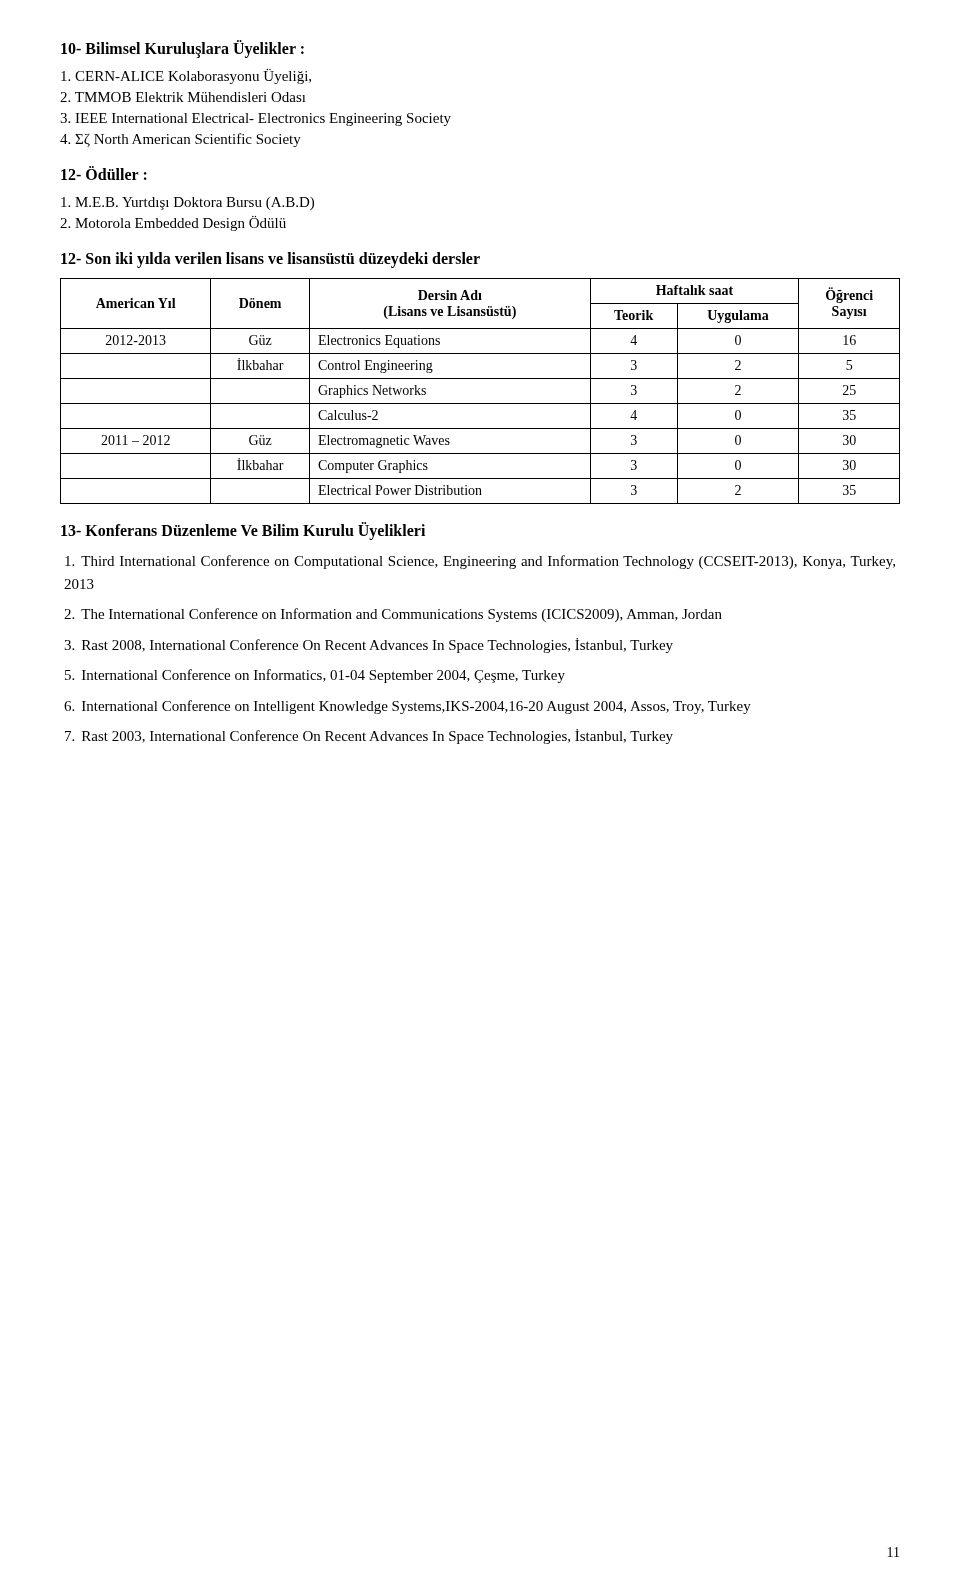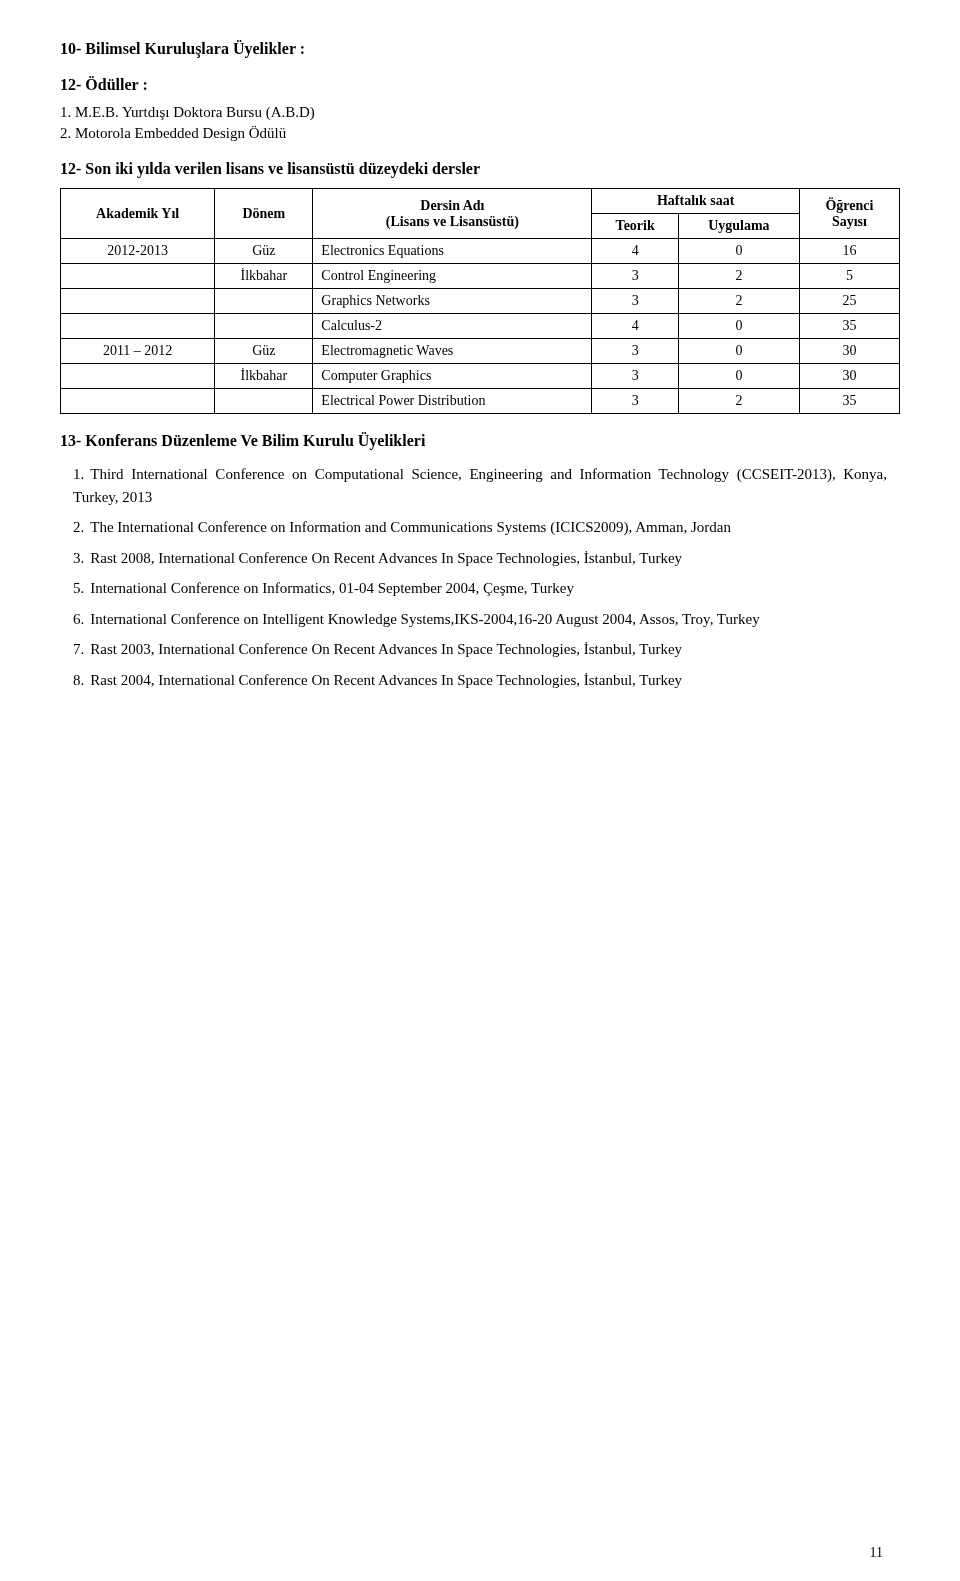--- a/index.html
+++ b/index.html
@@ -45,55 +45,61 @@
     table th {
       background: #fff;
       font-weight: bold;
     }
     table td.left-align {
       text-align: left;
     }
     .conf-list {
       list-style: none;
       padding: 0;
-      margin: 13px;
+      margin: 4px;
     }
     .conf-list li {
       margin-bottom: 8px;
       text-align: justify;
       line-height: 1.5;
     }
     .page-number {
       position: absolute;
       bottom: 20px;
-      right: 77px;
+      right: 60px;
       font-size: 14px;
     }
   </style>
 </head>
 <body>
 
 <div class="section">
   <h2 class="section-title">10- Bilimsel Kuruluşlara Üyelikler :</h2>
+  <ul class="item-list">
+    <li>1.  CERN-ALICE Kolaborasyonu Üyeliği,</li>
+    <li>2.  TMMOB  Elektrik Mühendisleri Odası</li>
+    <li>3.  IEEE International Electrical- Electronics Engineering Society</li>
+    <li>4.  Σζ North American Scientific Society</li>
+  </ul>
 </div>
 
 <div class="section">
   <h2 class="section-title">12- Ödüller :</h2>
   <ul class="item-list">
     <li>1.  M.E.B. Yurtdışı Doktora Bursu (A.B.D)</li>
     <li>2.  Motorola Embedded Design Ödülü</li>
   </ul>
 </div>
 
 <div class="section">
   <h2 class="section-title">12- Son iki yılda verilen lisans ve lisansüstü düzeydeki dersler</h2>
   <table>
     <thead>
       <tr>
-        <th rowspan="2">Akademik Yıl</th>
+        <th rowspan="2">American Yıl</th>
         <th rowspan="2">Dönem</th>
         <th rowspan="2">
           <span>Dersin Adı</span><br>
           <span>(Lisans ve Lisansüstü)</span>
         </th>
         <th colspan="2">Haftalık saat</th>
         <th rowspan="2">Öğrenci<br>Sayısı</th>
       </tr>
       <tr>
         <th>Teorik</th>
@@ -163,17 +169,16 @@
 
 <div class="section">
   <h2 class="section-title">13- Konferans Düzenleme Ve Bilim  Kurulu Üyelikleri</h2>
   <ol class="conf-list" id="conf-list">
   <li><span style="margin-right:6px;">1.</span><span>Third International Conference on Computational Science, Engineering and Information Technology (CCSEIT-2013), Konya, Turkey, 2013</span></li>
       <li><span style="margin-right:6px;">2.</span><span>The International Conference on Information and Communications Systems (ICICS2009), Amman, Jordan</span></li>
       <li><span style="margin-right:6px;">3.</span><span>Rast 2008, International Conference On Recent Advances In Space Technologies, İstanbul, Turkey</span></li>
       <li><span style="margin-right:6px;">5.</span><span>International Conference on Informatics, 01-04 September 2004, Çeşme, Turkey</span></li>
       <li><span style="margin-right:6px;">6.</span><span>International Conference on Intelligent Knowledge Systems,IKS-2004,16-20 August 2004, Assos, Troy, Turkey</span></li>
       <li><span style="margin-right:6px;">7.</span><span>Rast 2003, International Conference On Recent Advances In Space Technologies, İstanbul, Turkey</span></li>
-      <li><span style="margin-right:6px;">8.</span><span>Rast 2004, International Conference On Recent Advances In Space Technologies, İstanbul, Turkey</span></li>
     </ol>
 </div>
 
 <div class="page-number">11</div>
 
 </body></html>

